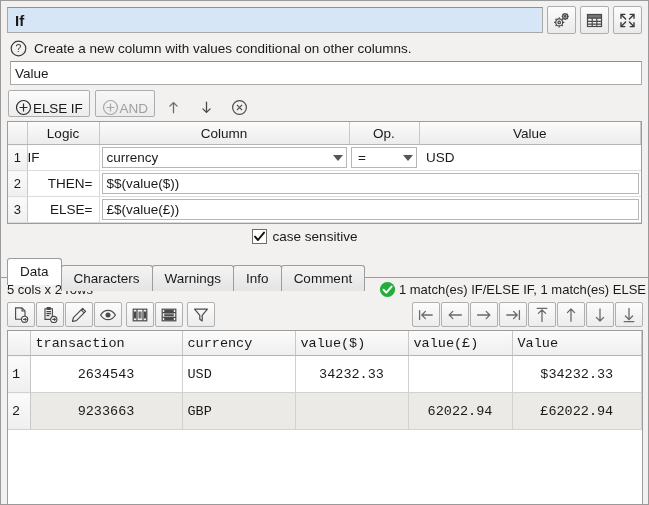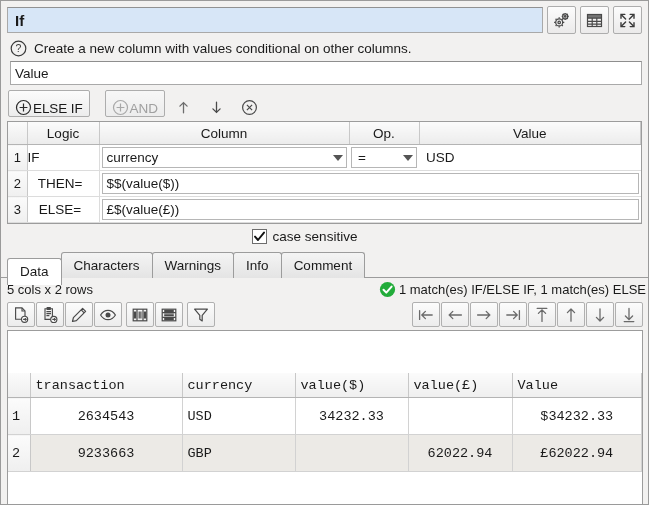--- a/index.html
+++ b/index.html
@@ -123,21 +123,21 @@
     display: flex;
     align-items: flex-end;
     justify-content: center;
     gap: 1px;
     padding: 0 6px;
     font-size: 13.5px;
     color: #1a1a1a;
     white-space: nowrap;
   }
   .act-btn.icon-only { width: 28px; padding: 0; }
-  .act-btn.disabled { color: #a0a0a0; background: linear-gradient(#f7f7f7, #ececec); margin-left: 10px; }
+  .act-btn.disabled { color: #a0a0a0; background: linear-gradient(#f7f7f7, #ececec); }
   .act-btn.plain { background: transparent; border-color: transparent; }
   .act-btn .lbl { letter-spacing: -0.1px; }
 
   
   .logic-wrap {
     margin: 0 6px;
     border: 1px solid #9c9c9c;
     background: #ffffff;
     flex: 0 0 auto;
   }
@@ -171,21 +171,21 @@
     text-align: center;
     color: #1a1a1a;
     font-size: 13px;
   }
   td.logiccell {
     background: #ffffff;
     padding: 0 5px;
     border-right: 1px solid #dcdcdc;
     white-space: nowrap;
   }
-  td.logiccell.right { text-align: center; padding-right: 6px; }
+  td.logiccell.right { text-align: right; padding-right: 6px; }
   .cellfield {
     height: 21px;
     line-height: 21px;
     margin: 1px 2px;
     background: #ffffff;
     border: 1px solid #b6b6b6;
     box-sizing: border-box;
     padding: 0 4px;
     font-size: 13.5px;
     white-space: nowrap;
@@ -242,21 +242,21 @@
     line-height: 25px;
     padding: 0 12px;
     font-size: 13.5px;
     background: linear-gradient(#f4f4f4, #e4e4e4);
     border: 1px solid #9c9c9c;
     border-bottom: none;
     margin-right: -1px;
     border-radius: 3px 3px 0 0;
     color: #1a1a1a;
     position: relative;
-    top: 1px;
+    top: 14px;
     white-space: nowrap;
   }
   .tab.active {
     background: #ffffff;
     top: 8px;
     height: 26px;
     line-height: 25px;
     z-index: 2;
   }
 
@@ -312,21 +312,20 @@
     background: #ffffff;
     flex: 1 1 auto;
     overflow: hidden;
   }
   table.datagrid {
     width: 100%;
     border-collapse: collapse;
     table-layout: fixed;
     font-family: "Liberation Mono", "DejaVu Sans Mono", monospace;
     font-size: 13.5px;
-    margin-top: 42px;
   }
   table.datagrid th {
     background: linear-gradient(#fbfbfb, #efefef);
     border-right: 1px solid #c8c8c8;
     border-bottom: 1px solid #b4b4b4;
     font-weight: normal;
     height: 24px;
     padding: 0 5px;
     text-align: left;
     color: #1a1a1a;

